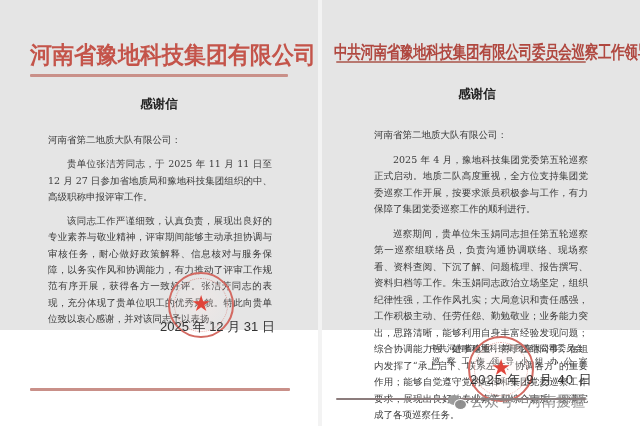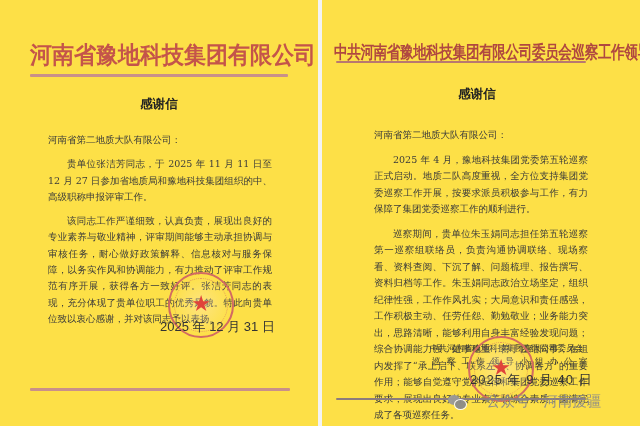--- a/index.html
+++ b/index.html
@@ -1,20 +1,20 @@
 <!DOCTYPE html>
 <html><head>
   <meta charset="utf-8">
   <style>
     html, body { margin: 0; padding: 0; }
     body {
       width: 640px; height: 426px; background: #ffffff; position: relative; overflow: hidden;
       font-family: "DejaVu Serif", "Liberation Serif", serif; color: #2a2a2a;
     }
-    .page { position: absolute; top: 0; height: 426px; background: #fde047; }
+    .page { position: absolute; top: 0; height: 330px; background: #e5e5e5; }
     .page-left { left: 0; width: 318px; }
     .page-right { left: 322px; width: 318px; }
     .gap { position: absolute; left: 318px; top: 0; width: 4px; height: 426px; background: #f3f3f3; }
 
     .letterhead {
       position: absolute; text-align: center; color: #c4544a; font-weight: bold;
       white-space: nowrap; letter-spacing: 0;
       font-family: "DejaVu Serif", "Liberation Serif", serif;
     }
     .page-left .letterhead { left: 30px; width: 260px; top: 40px; font-size: 22px; line-height: 28px; transform: scaleY(1.08); }
@@ -48,21 +48,21 @@
     .date { position: absolute; font-size: 13px; color: #333; font-family: Liberation Sans, sans-serif; }
     .page-left .date { left: 160px; top: 318px; }
     .page-right .date { left: 148px; top: 371px; letter-spacing: 1px; }
 
     .sig { position: absolute; font-size: 8.5px; color: #333; white-space: nowrap; }
     .page-right .sig.l1 { left: 108px; top: 343px; }
     .page-right .sig.l2 { left: 110px; top: 356px; letter-spacing: 6.2px; }
 
     .watermark {
       position: absolute; left: 448px; top: 392px; font-size: 14.5px; color: #8a8a8a;
-      font-family: "DejaVu Sans", "Liberation Sans", sans-serif; white-space: nowrap; display: flex; align-items: center; gap: 20px;
+      font-family: "DejaVu Sans", "Liberation Sans", sans-serif; white-space: nowrap; display: flex; align-items: center; gap: 4px;
       opacity: 0.95;
     }
     .wechat-icon { width: 18px; height: 14px; position: relative; display: inline-block; }
     .wechat-icon .b1 { position: absolute; left: 0; top: 0; width: 12px; height: 10px; border-radius: 50%; background: #9a9a9a; }
     .wechat-icon .b2 { position: absolute; left: 6px; top: 4px; width: 11px; height: 9px; border-radius: 50%; background: #8a8a8a; border: 1px solid #fff; }
   </style>
 </head>
 <body>
 
 <div class="page page-left">

